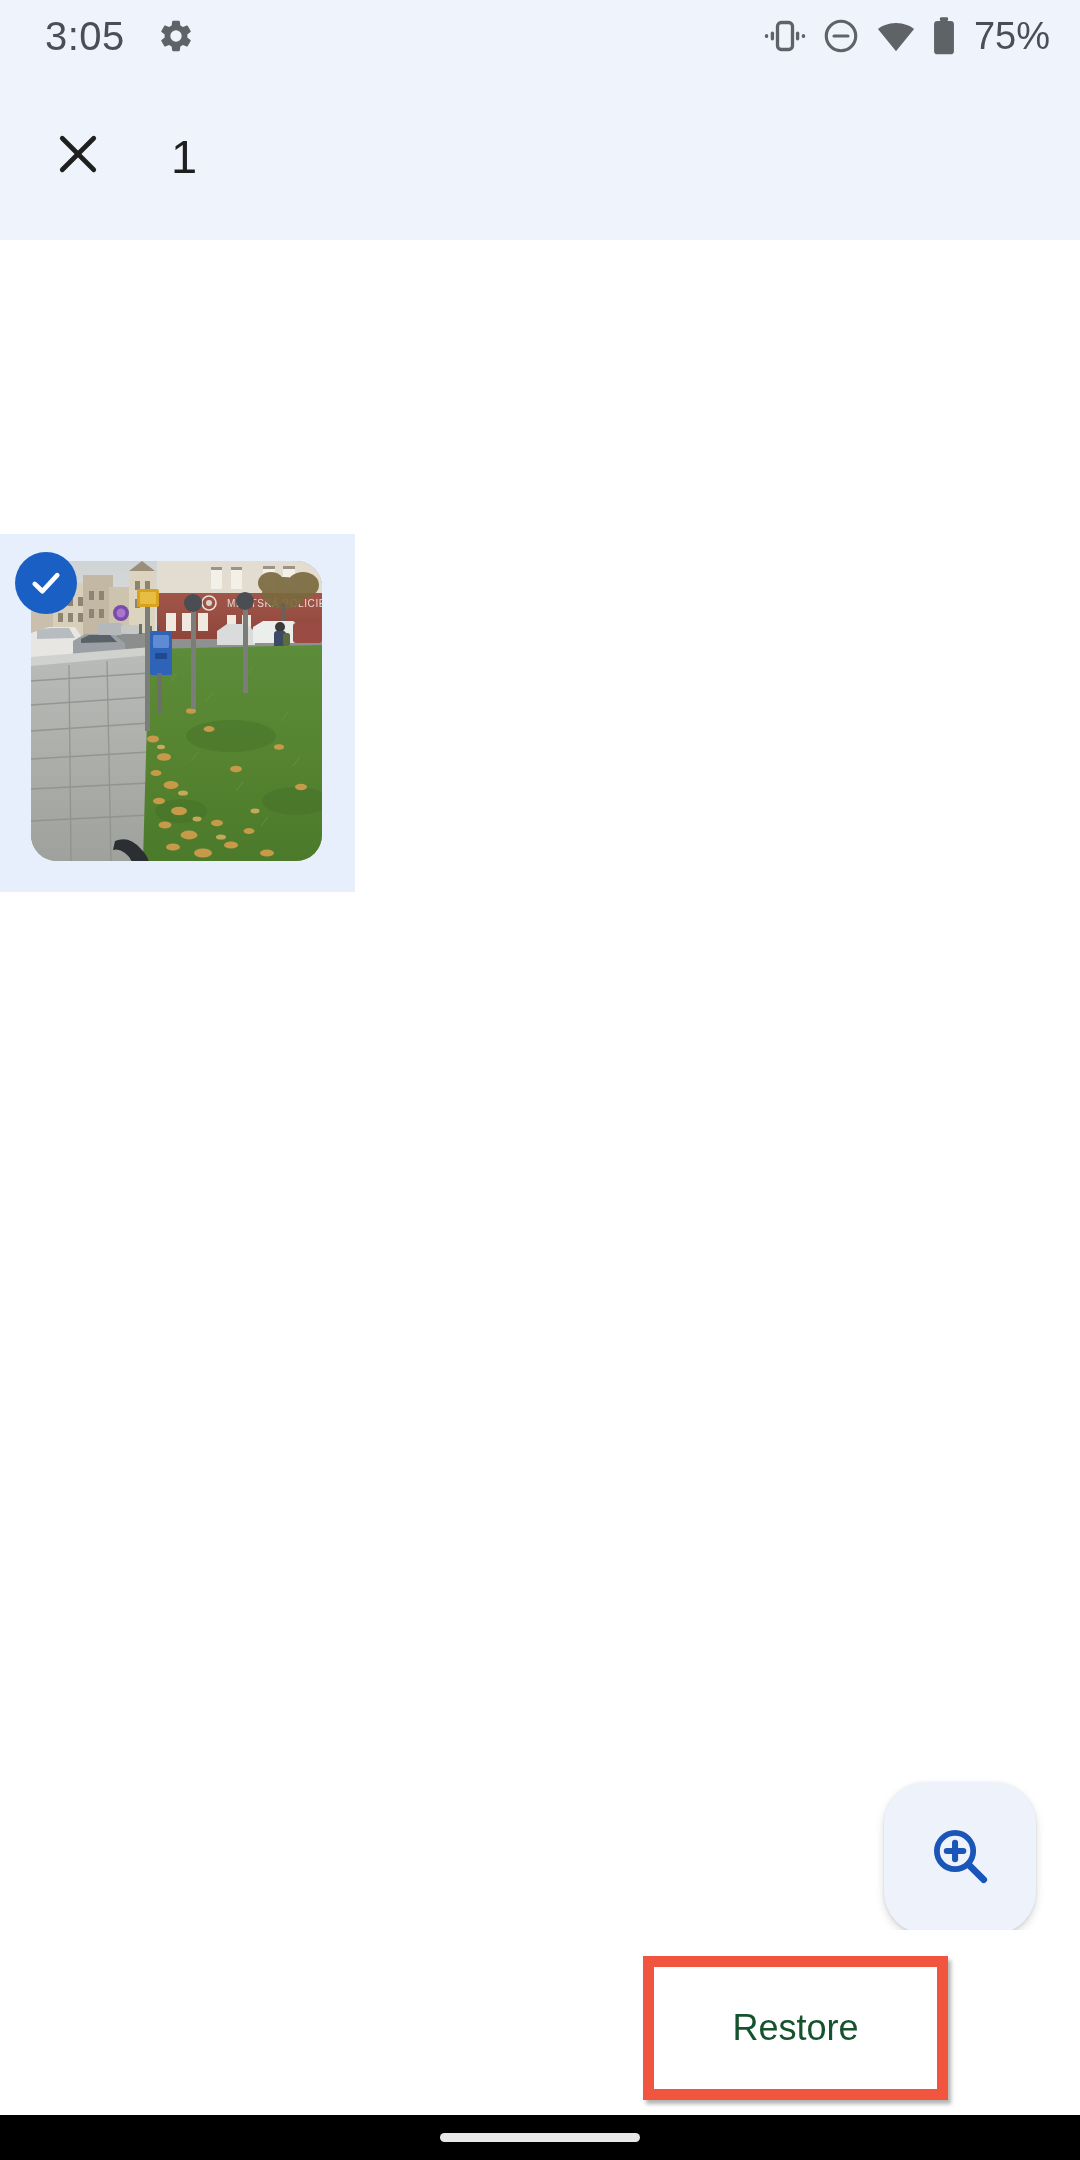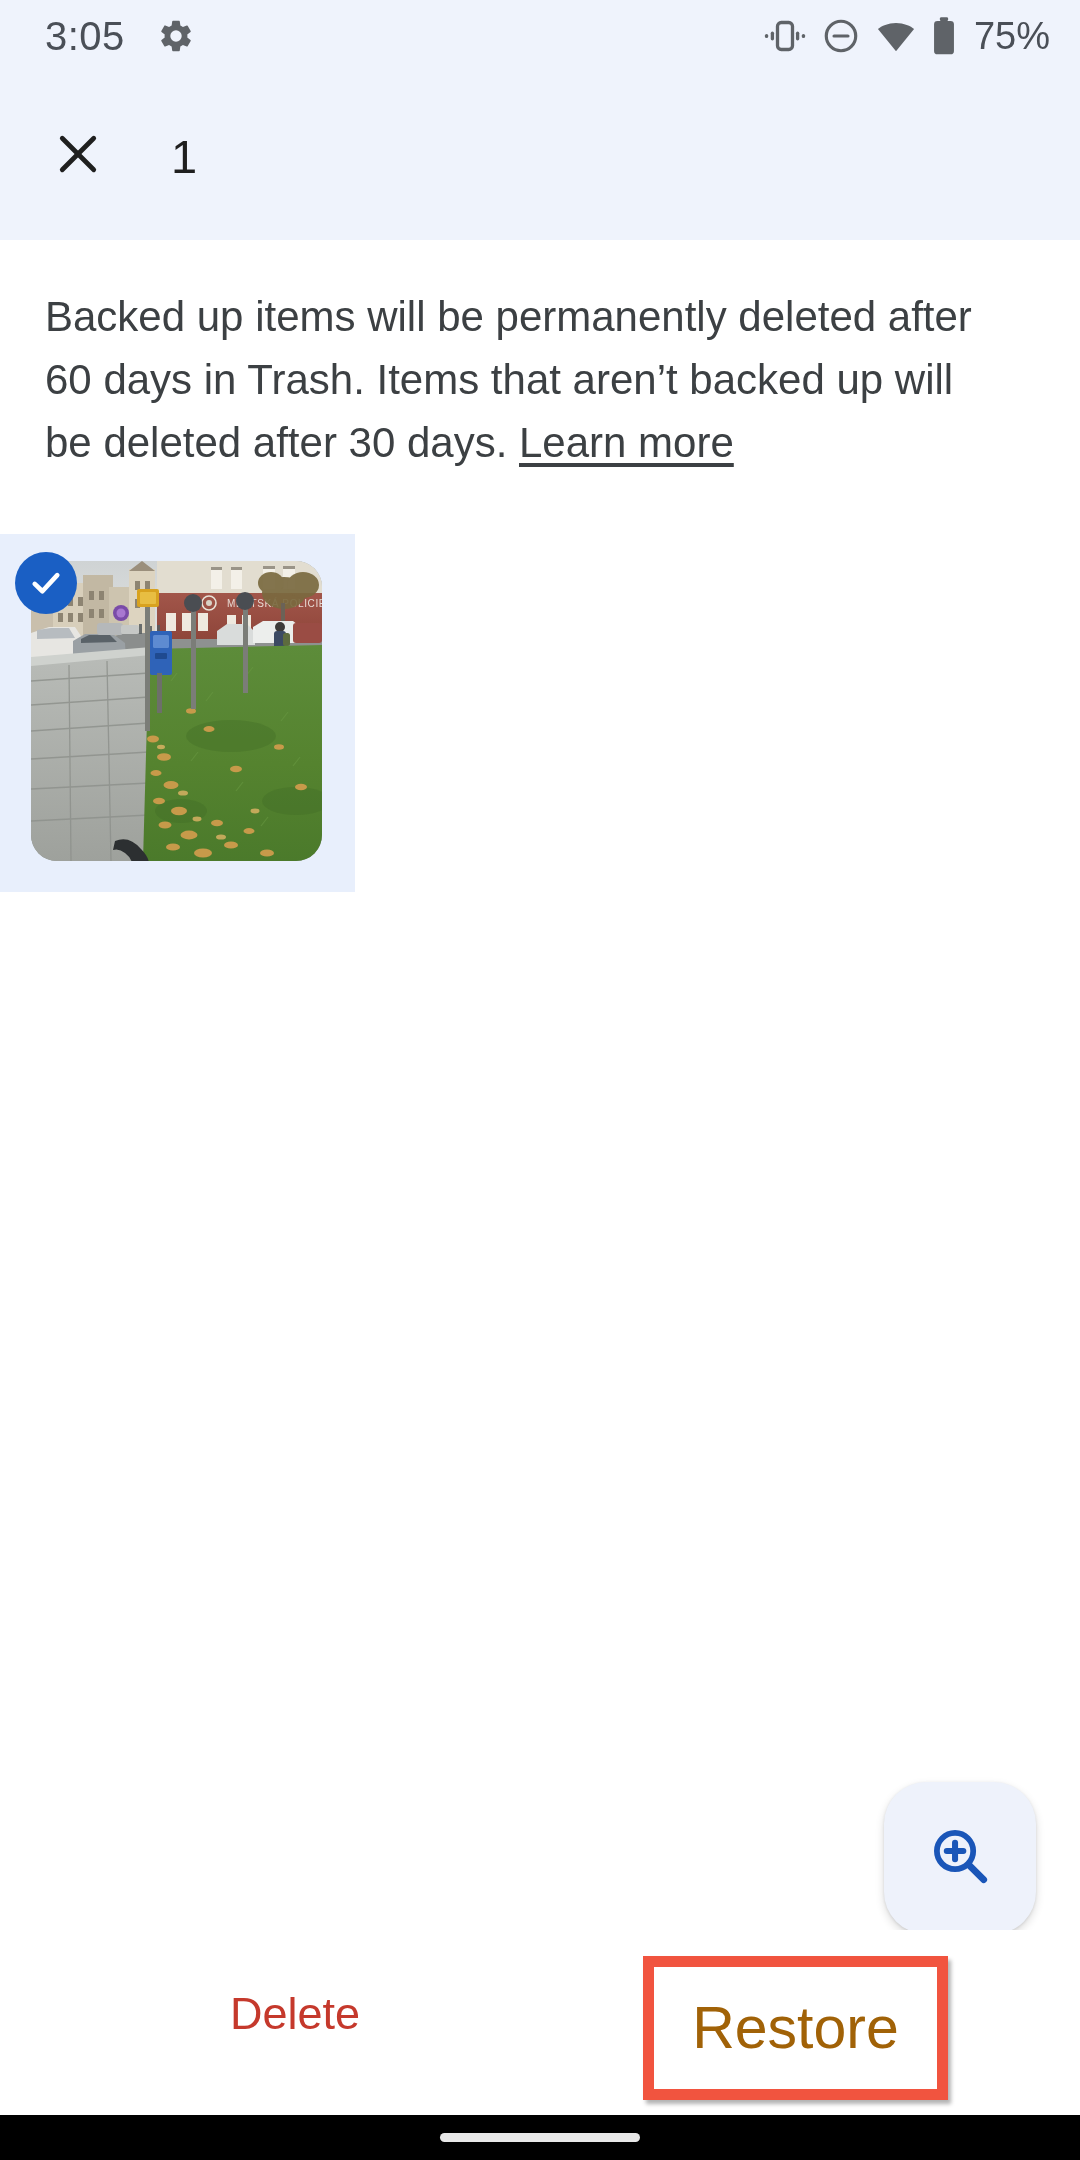--- a/index.html
+++ b/index.html
@@ -134,21 +134,21 @@
   #restore-highlight {
     position:absolute; left:643px; top:26px;
     width:305px; height:144px;
     border:11px solid #f1543f;
     background:#ffffff;
     box-shadow:3px 4px 4px rgba(0,0,0,0.30);
   }
   #restore-btn {
     position:absolute; inset:0;
     display:flex; align-items:center; justify-content:center;
-    font-size:59px; color:#a16207;
+    font-size:36px; color:#14532d;
     cursor:pointer;
   }
 
   
   #nav-bar {
     position:absolute; left:0; top:2115px;
     width:1080px; height:45px;
     background:#000000;
     display:flex; align-items:center; justify-content:center;
   }
@@ -211,21 +211,20 @@
           <line x1="5" y1="5" x2="19" y2="19"></line>
           <line x1="19" y1="5" x2="5" y2="19"></line>
         </svg>
       </span>
     </div>
     <span id="selection-count">1</span>
   </div>
 
   <div id="content">
 
-    <p id="notice"><span>Backed up items will be permanently deleted after 60 days in Trash. Items that aren’t backed up will be deleted after 30 days. </span><span id="learn-more">Learn more</span></p>
 
     <div id="photo-tile">
 
       <div id="check-badge">
         <svg width="36" height="36" viewBox="0 0 24 24" fill="none" stroke="#ffffff" stroke-width="3.1" stroke-linecap="round" stroke-linejoin="round">
           <polyline points="4.5,12.6 9.6,17.5 19.5,6.8"></polyline>
         </svg>
       </div>
 
       <div id="photo-frame">
@@ -434,21 +433,20 @@
       <svg width="66" height="66" viewBox="0 0 24 24" fill="none" stroke="#1a56b8" stroke-width="2.1" stroke-linecap="round">
         <circle cx="10.2" cy="10.2" r="6.6"></circle>
         <line x1="15.3" y1="15.3" x2="20.6" y2="20.6" stroke-width="2.5"></line>
         <line x1="7.2" y1="10.2" x2="13.2" y2="10.2" stroke-width="2.2"></line>
         <line x1="10.2" y1="7.2" x2="10.2" y2="13.2" stroke-width="2.2"></line>
       </svg>
     </span>
   </div>
 
   <div id="action-bar">
-    <div id="delete-btn">Delete</div>
     <div id="restore-highlight">
       <div id="restore-btn">Restore</div>
     </div>
   </div>
 
   <div id="nav-bar">
     <div id="gesture-pill"></div>
   </div>
 
 </div>

